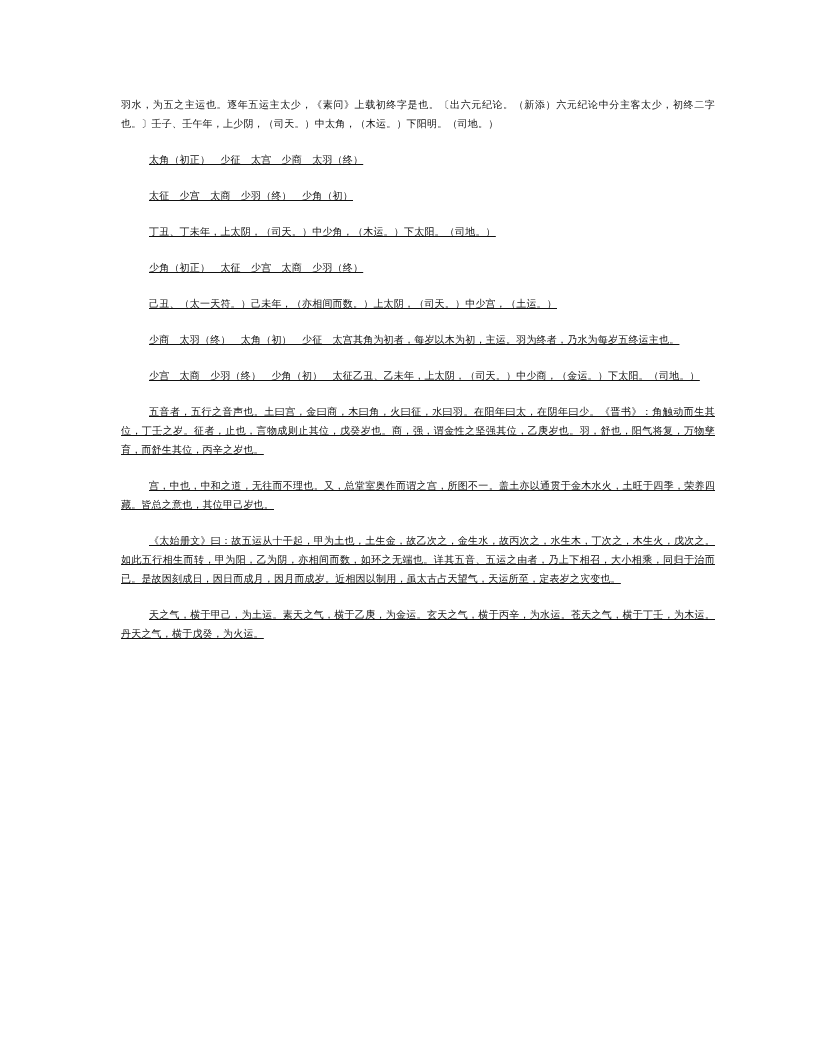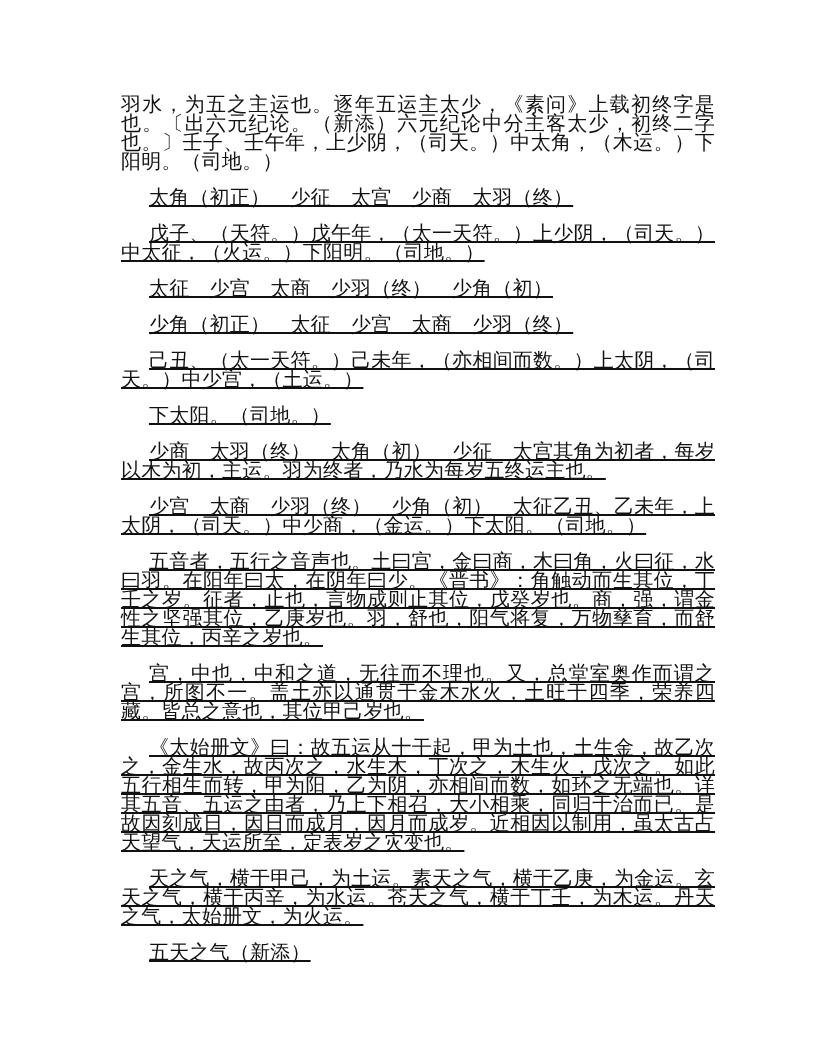--- a/index.html
+++ b/index.html
@@ -3,40 +3,38 @@
 <meta charset="utf-8">
 <style>
   html, body { margin: 0; padding: 0; background: #ffffff; }
   body { width: 816px; height: 1056px; overflow: hidden; position: relative; }
   .page {
     position: absolute;
     left: 121px;
     top: 95px;
     width: 594px;
     font-family: "DejaVu Serif", "Liberation Serif", serif;
-    font-size: 20px;
+    font-size: 10px;
     line-height: 19px;
     color: #111111;
     text-align: justify;
     letter-spacing: 0.2px;
   }
   .page p { margin: 0 0 17px 0; }
   .page p.indent { text-indent: 28px; text-decoration: underline; }
 </style>
 </head>
 <body>
 
 <div class="page">
   <p>羽水，为五之主运也。逐年五运主太少，《素问》上载初终字是也。〔出六元纪论。（新添）六元纪论中分主客太少，初终二字也。〕壬子、壬午年，上少阴，（司天。）中太角，（木运。）下阳明。（司地。）</p>
   <p class="indent">太角（初正）　少征　太宫　少商　太羽（终）</p>
-  <p class="indent">戊子、（天符。）戊午年，（太一天符。）上少阴，（司天。）中太征，（火运。）下阳明。（司地。）</p>
   <p class="indent">太征　少宫　太商　少羽（终）　少角（初）</p>
+  <p class="indent">丁丑、丁未年，上太阴，（司天。）中少角，（木运。）下太阳。（司地。）</p>
   <p class="indent">少角（初正）　太征　少宫　太商　少羽（终）</p>
   <p class="indent">己丑、（太一天符。）己未年，（亦相间而数。）上太阴，（司天。）中少宫，（土运。）</p>
-  <p class="indent">下太阳。（司地。）</p>
   <p class="indent">少商　太羽（终）　太角（初）　少征　太宫其角为初者，每岁以木为初，主运。羽为终者，乃水为每岁五终运主也。</p>
   <p class="indent">少宫　太商　少羽（终）　少角（初）　太征乙丑、乙未年，上太阴，（司天。）中少商，（金运。）下太阳。（司地。）</p>
   <p class="indent">五音者，五行之音声也。土曰宫，金曰商，木曰角，火曰征，水曰羽。在阳年曰太，在阴年曰少。《晋书》：角触动而生其位，丁壬之岁。征者，止也，言物成则止其位，戊癸岁也。商，强，谓金性之坚强其位，乙庚岁也。羽，舒也，阳气将复，万物孳育，而舒生其位，丙辛之岁也。</p>
   <p class="indent">宫，中也，中和之道，无往而不理也。又，总堂室奥作而谓之宫，所图不一。盖土亦以通贯于金木水火，土旺于四季，荣养四藏。皆总之意也，其位甲己岁也。</p>
   <p class="indent">《太始册文》曰：故五运从十干起，甲为土也，土生金，故乙次之，金生水，故丙次之，水生木，丁次之，木生火，戊次之。如此五行相生而转，甲为阳，乙为阴，亦相间而数，如环之无端也。详其五音、五运之由者，乃上下相召，大小相乘，同归于治而已。是故因刻成日，因日而成月，因月而成岁。近相因以制用，虽太古占天望气，天运所至，定表岁之灾变也。</p>
-  <p class="indent">天之气，横于甲己，为土运。素天之气，横于乙庚，为金运。玄天之气，横于丙辛，为水运。苍天之气，横于丁壬，为木运。丹天之气，太始册文，为火运。</p>
-  <p class="indent">五天之气（新添）</p>
+  <p class="indent">天之气，横于甲己，为土运。素天之气，横于乙庚，为金运。玄天之气，横于丙辛，为水运。苍天之气，横于丁壬，为木运。丹天之气，横于戊癸，为火运。</p>
 </div>
 
 </body></html>

